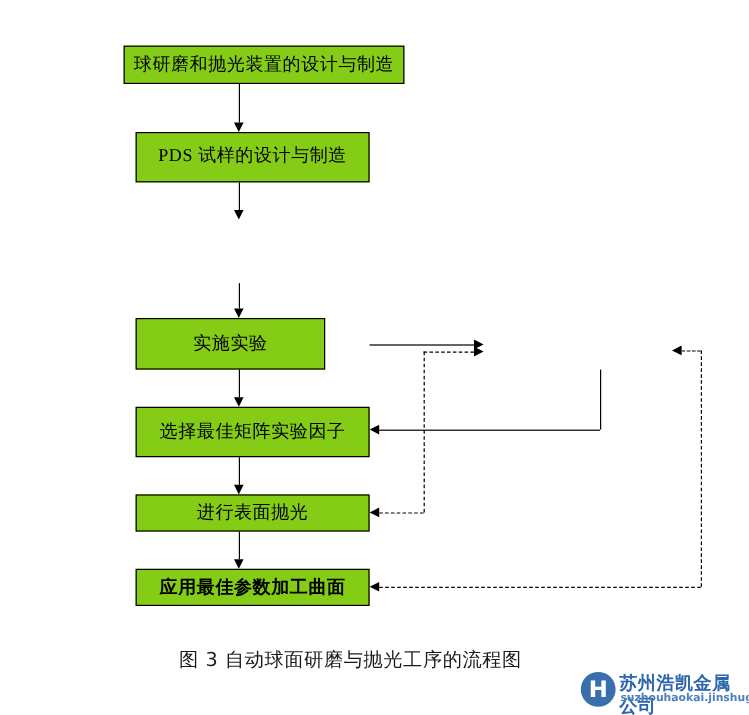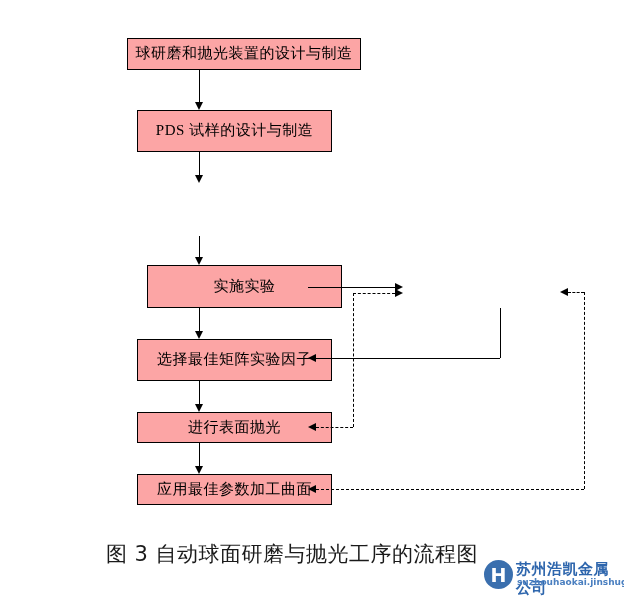--- a/index.html
+++ b/index.html
@@ -1,47 +1,47 @@
 <!DOCTYPE html>
 <html><head>
 <meta charset="utf-8">
 <style>
   html,body{margin:0;padding:0;background:#ffffff;}
   #page{
     position:relative;width:624px;height:596px;background:#ffffff;overflow:hidden;
     font-family:"DejaVu Sans","Liberation Sans",sans-serif;color:#000;
   }
   .node{
-    position:absolute;box-sizing:border-box;border:1px solid #000;background:#fca5a5;
+    position:absolute;box-sizing:border-box;border:1px solid #000;background:#84cc16;
     display:flex;align-items:center;justify-content:center;text-align:center;
-    font-size:15px;line-height:1.45;white-space:pre-line;letter-spacing:0.5px;margin-left:24px;
+    font-size:15px;line-height:1.45;white-space:pre-line;letter-spacing:0.5px;
   }
   
   .n0{left:103px;top:38px;width:234px;height:32px;}
   .n1{left:113px;top:110px;width:195px;height:42px;font-family:Liberation Serif, serif;}
   .n2{left:113px;top:183px;width:195px;height:53px;}
-  .n3{left:123px;top:265px;width:195px;height:43px;}
+  .n3{left:113px;top:265px;width:158px;height:43px;}
   .n4{left:113px;top:339px;width:195px;height:42px;}
   .n5{left:113px;top:412px;width:195px;height:31px;}
-  .n6{left:113px;top:474px;width:195px;height:31px;}
+  .n6{left:113px;top:474px;width:195px;height:31px;font-weight:bold;}
   .nm{left:403px;top:277px;width:157px;height:31px;}
   
   .lv{position:absolute;width:0;border-left:1px solid #000;}
   .lh{position:absolute;height:0;border-top:1px solid #000;}
   .dv{position:absolute;width:0;border-left:1px dashed #000;}
   .dh{position:absolute;height:0;border-top:1px dashed #000;}
   .tri-down{position:absolute;width:0;height:0;
     border-left:4px solid transparent;border-right:4px solid transparent;border-top:8px solid #000;}
   .tri-left{position:absolute;width:0;height:0;
     border-top:4px solid transparent;border-bottom:4px solid transparent;border-right:8px solid #000;}
   .tri-right{position:absolute;width:0;height:0;
     border-top:4px solid transparent;border-bottom:4px solid transparent;border-left:8px solid #000;}
   
   .caption{position:absolute;left:0;top:540px;width:584px;text-align:center;
-    font-size:21px;letter-spacing:0.5px;color:#1a1a1a;}
+    font-size:16px;letter-spacing:0.5px;color:#1a1a1a;}
   
   .wm-circle{position:absolute;left:484px;top:560px;width:29px;height:29px;border-radius:50%;
     background:#3a6fae;color:#ffffff;display:flex;align-items:center;justify-content:center;
     font-size:19px;font-weight:bold;}
   .wm-name{position:absolute;left:516px;top:560px;font-size:15px;font-weight:bold;
     color:#2e66ad;letter-spacing:0.5px;}
   .wm-url{position:absolute;left:517px;top:577px;font-size:9px;font-weight:bold;color:#4a7fc0;}
 </style>
 </head>
 <body>

